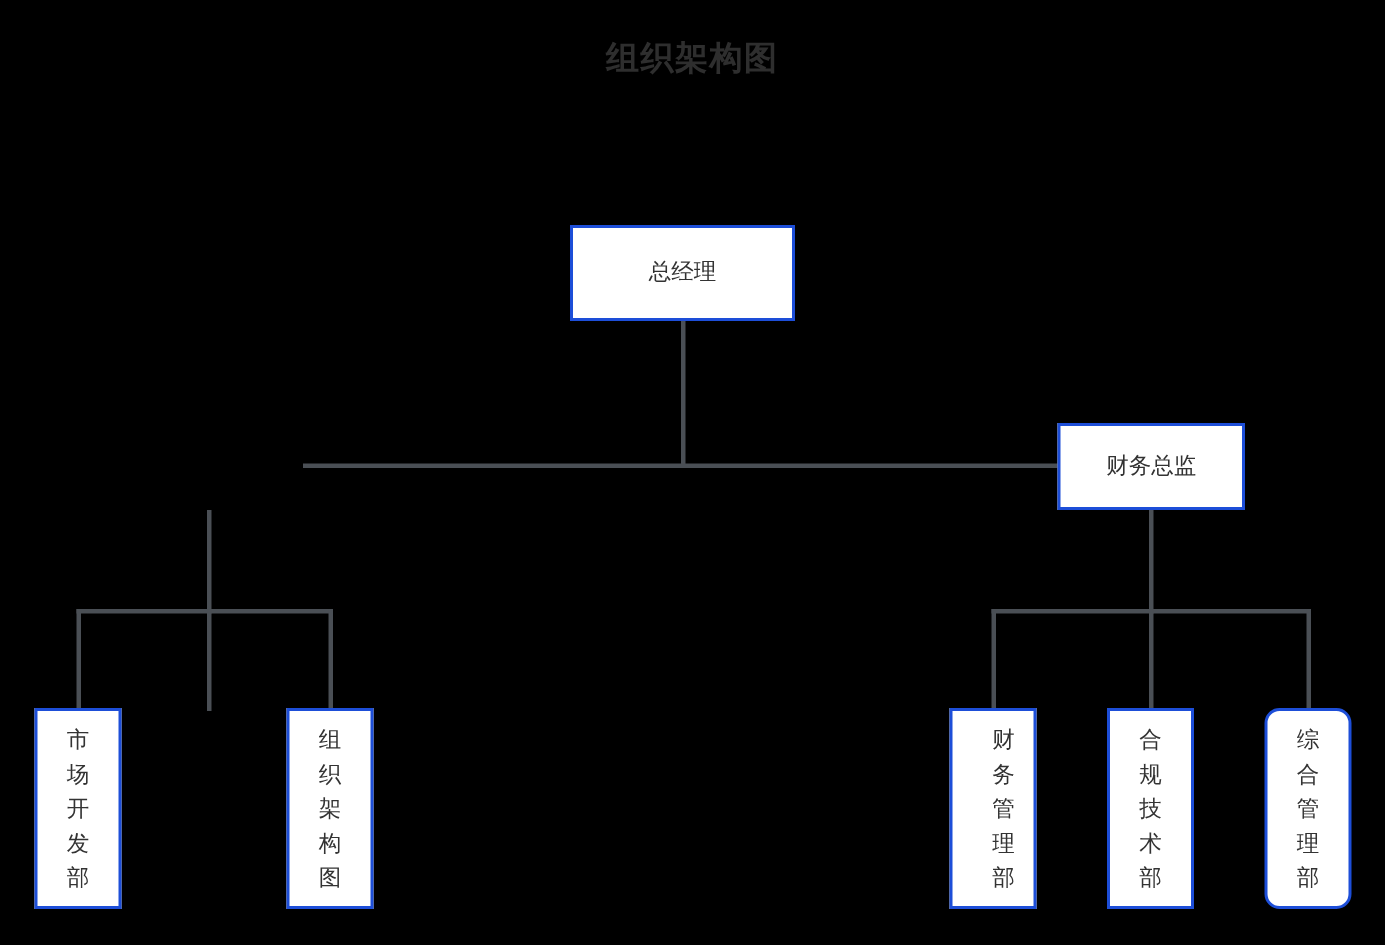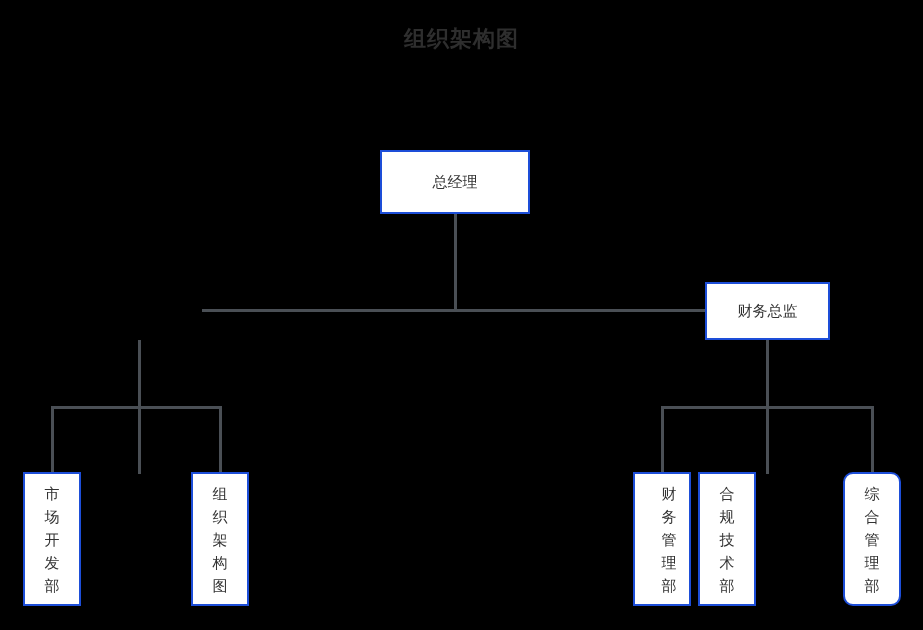--- a/index.html
+++ b/index.html
@@ -129,21 +129,21 @@
 
 
   <div class="node leaf" style="left:191px;">
     <span class="leaf-text">组织架构图</span>
   </div>
 
   <div class="node leaf" style="left:633px;padding-left:18px;">
     <span class="leaf-text">财务管理部</span>
   </div>
 
-  <div class="node leaf" style="left:698px;">
+  <div class="node leaf" style="left:738px;">
     <span class="leaf-text">合规技术部</span>
   </div>
 
   <div class="node leaf" style="left:843px;border-radius:10px;">
     <span class="leaf-text">综合管理部</span>
   </div>
 
 </div>
 
 </body></html>

